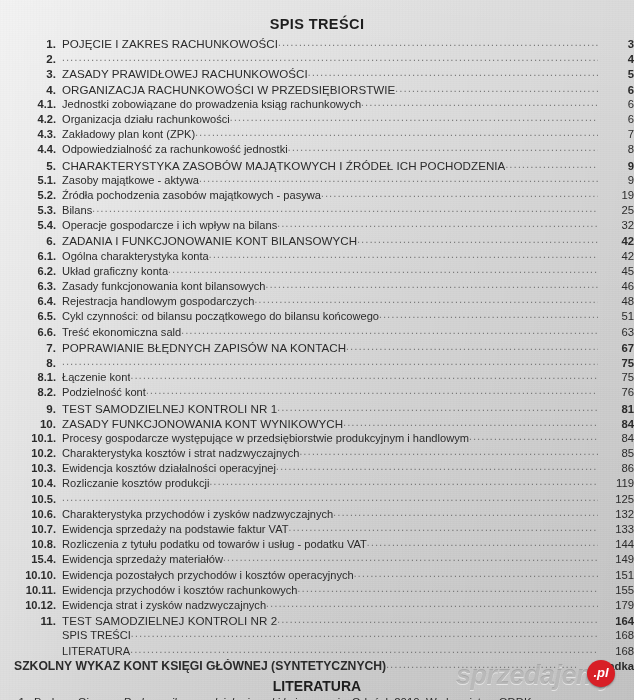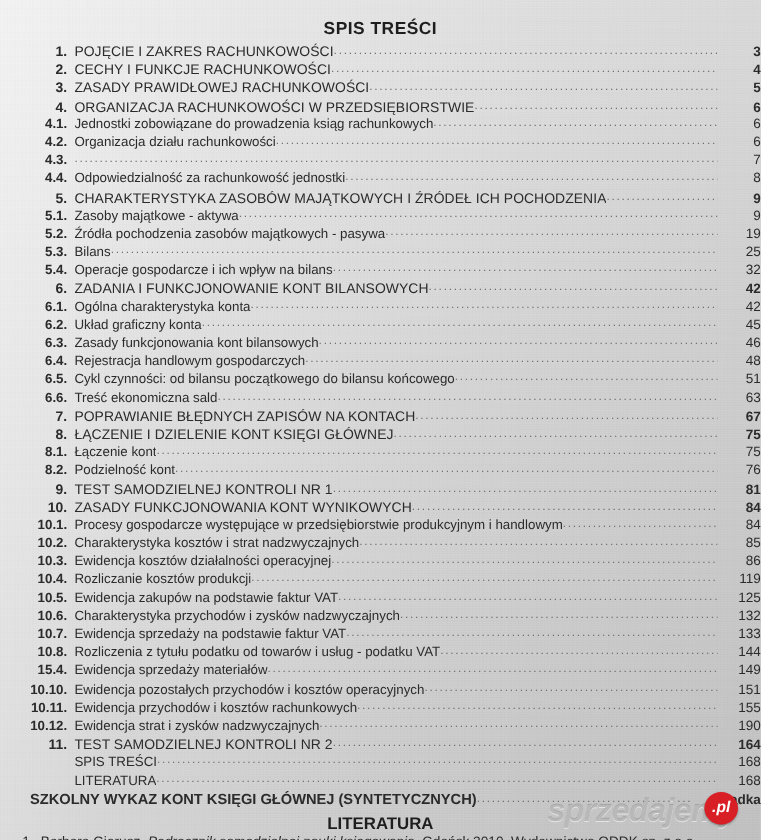--- a/index.html
+++ b/index.html
@@ -96,21 +96,21 @@
   .lvl-major .pg   { font-weight: bold; }
 
   .lvl-sub .num    { width: 62px; font-weight: bold; font-size: 11.1px; }
   .lvl-sub .label  { font-weight: normal; font-size: 11.1px; }
 
   .lvl-plain .num  { width: 62px; }
   .lvl-plain .label{ font-weight: normal; font-size: 11.1px; }
 
   .lvl-wide { font-size: 12px; }
   .lvl-wide .num   { width: 0; padding: 0; }
-  .lvl-wide .label { font-weight: bold; font-size: 12.2px; padding-left: 25px; }
+  .lvl-wide .label { font-weight: bold; font-size: 12.2px; padding-left: 14px; }
   .lvl-wide .pg    { font-weight: bold; width: 56px; }
 
   .lit-title {
     text-align: center;
     font-weight: bold;
     font-size: 14px;
     margin: 4px 0 1px 0;
     color: #1e1e1e;
   }
   ol.lit {
@@ -190,21 +190,20 @@
 
   <ul class="toc" id="toc-list">
       <li class="toc-row lvl-major">
         <span class="num">1.</span>
         <span class="label">POJĘCIE I ZAKRES RACHUNKOWOŚCI</span>
         <span class="leader">............................................................................................................................................................</span>
         <span class="pg">3</span>
       </li>
       <li class="toc-row lvl-major">
         <span class="num">2.</span>
-        <span class="label">CECHY I FUNKCJE RACHUNKOWOŚCI</span>
         <span class="leader">............................................................................................................................................................</span>
         <span class="pg">4</span>
       </li>
       <li class="toc-row lvl-major">
         <span class="num">3.</span>
         <span class="label">ZASADY PRAWIDŁOWEJ RACHUNKOWOŚCI</span>
         <span class="leader">............................................................................................................................................................</span>
         <span class="pg">5</span>
       </li>
       <li class="toc-row lvl-major">
@@ -220,20 +219,21 @@
         <span class="pg">6</span>
       </li>
       <li class="toc-row lvl-sub">
         <span class="num">4.2.</span>
         <span class="label">Organizacja działu rachunkowości</span>
         <span class="leader">............................................................................................................................................................</span>
         <span class="pg">6</span>
       </li>
       <li class="toc-row lvl-sub">
         <span class="num">4.3.</span>
+        <span class="label">Zakładowy plan kont (ZPK)</span>
         <span class="leader">............................................................................................................................................................</span>
         <span class="pg">7</span>
       </li>
       <li class="toc-row lvl-sub">
         <span class="num">4.4.</span>
         <span class="label">Odpowiedzialność za rachunkowość jednostki</span>
         <span class="leader">............................................................................................................................................................</span>
         <span class="pg">8</span>
       </li>
       <li class="toc-row lvl-major">
@@ -309,21 +309,20 @@
         <span class="pg">63</span>
       </li>
       <li class="toc-row lvl-major">
         <span class="num">7.</span>
         <span class="label">POPRAWIANIE BŁĘDNYCH ZAPISÓW NA KONTACH</span>
         <span class="leader">............................................................................................................................................................</span>
         <span class="pg">67</span>
       </li>
       <li class="toc-row lvl-major">
         <span class="num">8.</span>
-        <span class="label">ŁĄCZENIE I DZIELENIE KONT KSIĘGI GŁÓWNEJ</span>
         <span class="leader">............................................................................................................................................................</span>
         <span class="pg">75</span>
       </li>
       <li class="toc-row lvl-sub">
         <span class="num">8.1.</span>
         <span class="label">Łączenie kont</span>
         <span class="leader">............................................................................................................................................................</span>
         <span class="pg">75</span>
       </li>
       <li class="toc-row lvl-sub">
@@ -363,21 +362,20 @@
         <span class="pg">86</span>
       </li>
       <li class="toc-row lvl-sub">
         <span class="num">10.4.</span>
         <span class="label">Rozliczanie kosztów produkcji</span>
         <span class="leader">............................................................................................................................................................</span>
         <span class="pg">119</span>
       </li>
       <li class="toc-row lvl-sub">
         <span class="num">10.5.</span>
-        <span class="label">Ewidencja zakupów na podstawie faktur VAT</span>
         <span class="leader">............................................................................................................................................................</span>
         <span class="pg">125</span>
       </li>
       <li class="toc-row lvl-sub">
         <span class="num">10.6.</span>
         <span class="label">Charakterystyka przychodów i zysków nadzwyczajnych</span>
         <span class="leader">............................................................................................................................................................</span>
         <span class="pg">132</span>
       </li>
       <li class="toc-row lvl-sub">
@@ -407,21 +405,21 @@
       <li class="toc-row lvl-sub">
         <span class="num">10.11.</span>
         <span class="label">Ewidencja przychodów i kosztów rachunkowych</span>
         <span class="leader">............................................................................................................................................................</span>
         <span class="pg">155</span>
       </li>
       <li class="toc-row lvl-sub">
         <span class="num">10.12.</span>
         <span class="label">Ewidencja strat i zysków nadzwyczajnych</span>
         <span class="leader">............................................................................................................................................................</span>
-        <span class="pg">190</span>
+        <span class="pg">179</span>
       </li>
       <li class="toc-row lvl-major">
         <span class="num">11.</span>
         <span class="label">TEST SAMODZIELNEJ KONTROLI NR 2</span>
         <span class="leader">............................................................................................................................................................</span>
         <span class="pg">164</span>
       </li>
       <li class="toc-row lvl-plain">
         <span class="num"></span>
         <span class="label">SPIS TREŚCI</span>

